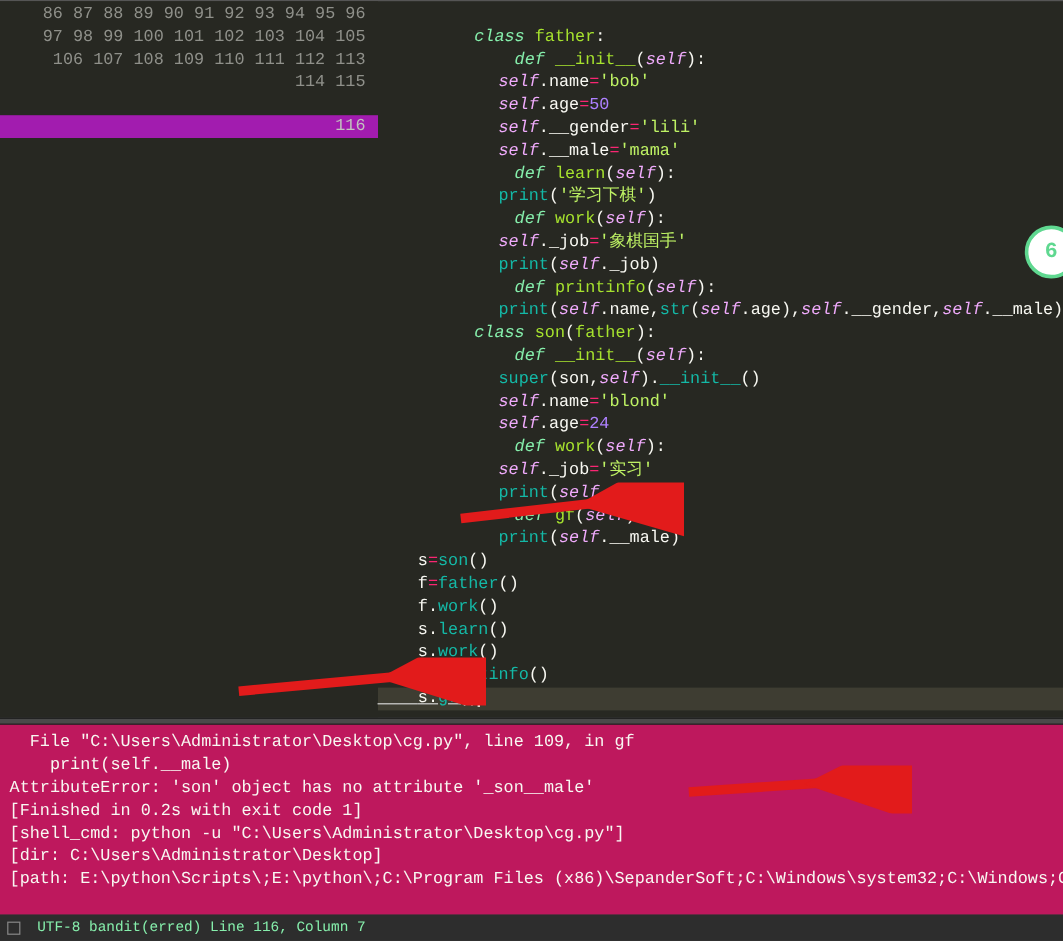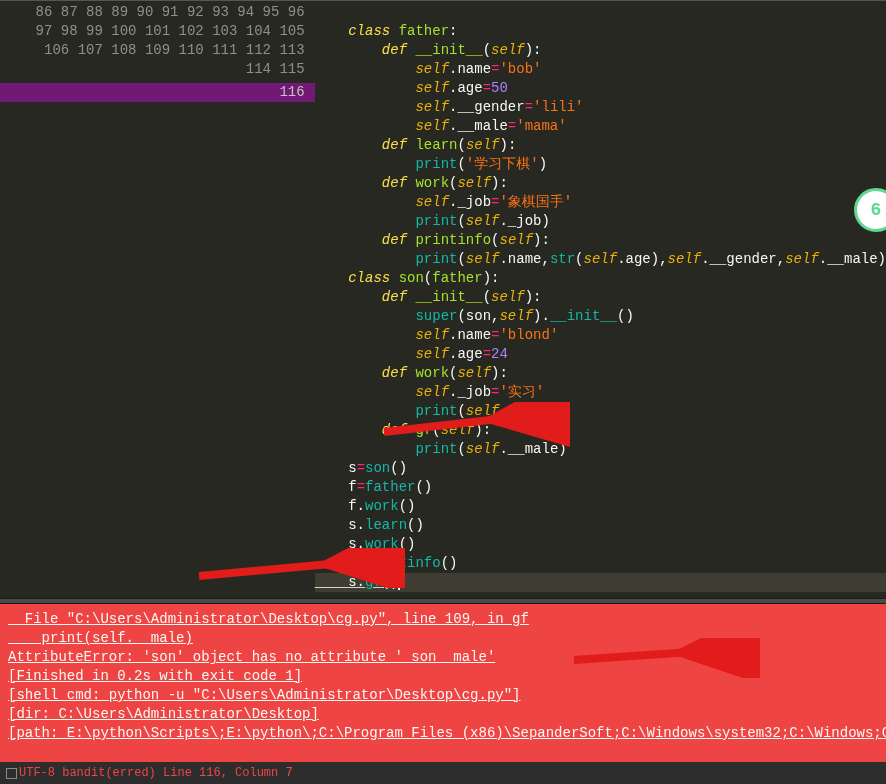--- a/index.html
+++ b/index.html
@@ -22,75 +22,74 @@
   }
   .gutter {
     background: #272822;
     color: #8f908a;
     text-align: right;
     padding: 2px 10px 2px 30px;
     user-select: none;
     line-height: 19px;
     font-size: 14px;
   }
-  .gutter .current { background: #701a75; color: #c2c2bf; display:block; margin: 4px -10px 0 -30px; padding: 0 10px 0 30px;}
+  .gutter .current { background: #a21caf; color: #c2c2bf; display:block; margin: 17px -10px 0 -30px; padding: 0 10px 0 30px;}
   .code {
     flex: 1;
     padding: 2px 0;
     line-height: 19px;
     white-space: pre;
     font-size: 14px;
     position: relative;
   }
   .code .line { display: block; }
   .code .current-line { background: #3e3d32; text-decoration: underline; }
-  .tok-kw { color: #fde047; font-style: italic; }
+  .tok-kw { color: #86efac; font-style: italic; margin-left: 47px; }
   .tok-cls { color: #a6e22e; }
   .tok-fn { color: #a6e22e; }
-  .tok-self { color: #eab308; font-style: italic; }
+  .tok-self { color: #f0abfc; font-style: italic; }
   .tok-call { color: #14b8a6; }
-  .tok-str { color: #f97316; }
+  .tok-str { color: #bef264; }
   .tok-num { color: #ae81ff; margin-top: 48px; }
   .tok-op { color: #f92672; }
   .tok-plain { color: #f8f8f2; }
   .cursor {
     display: inline-block;
     width: 2px;
     height: 16px;
     background: #f8f8f0;
     vertical-align: middle;
     margin-left: -1px;
   }
   .console-divider {
     height: 6px;
     background: #4a4a4a;
     border-top: 1px solid #1a1a1a;
     border-bottom: 1px solid #1a1a1a;
   }
   .console {
-    background: #ef4444;
+    background: #be185d;
     color: #f8f8f2;
     padding: 6px 8px;
     font-size: 14px;
     line-height: 19px;
     height: 158px;
     white-space: pre;
     overflow: hidden;
     position: relative;
-    text-decoration: underline;
   }
   .status-bar {
     height: 22px;
     background: #2d2d2d;
-    color: #ef4444;
+    color: #86efac;
     font-size: 12px;
     display: flex;
     align-items: center;
     padding: 0 6px;
-    gap: 2px;
+    gap: 14px;
   }
   .status-check {
     width: 11px;
     height: 11px;
     border: 1px solid #888;
     display: inline-block;
   }
   .arrow {
     position: absolute;
     pointer-events: none;

